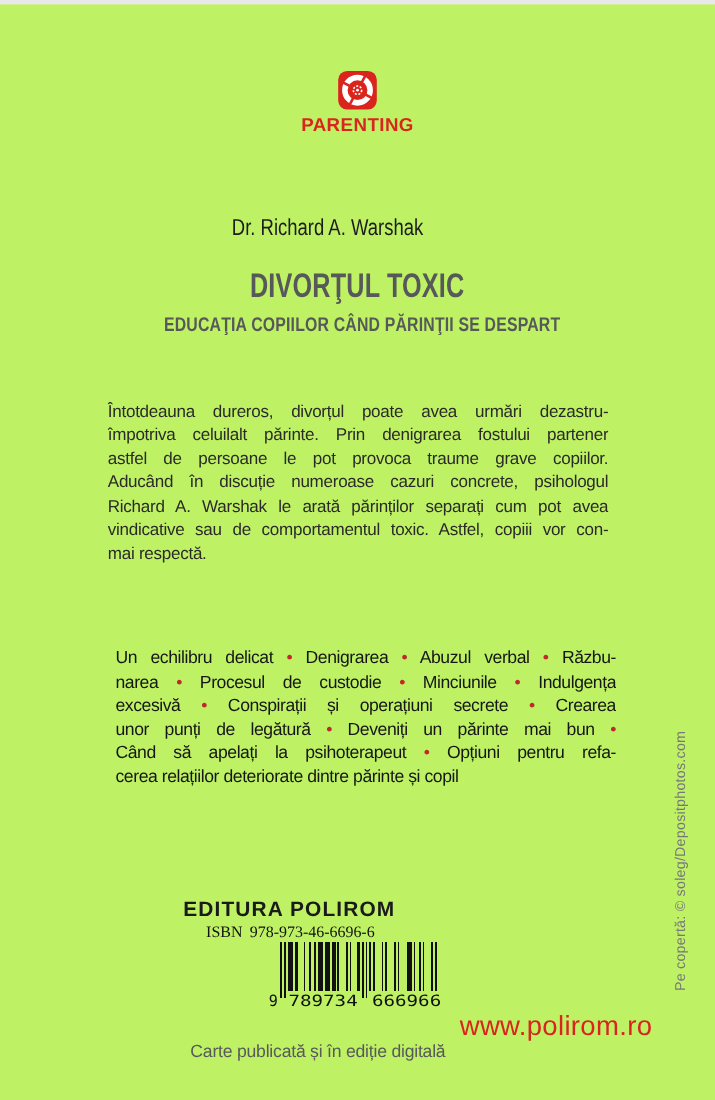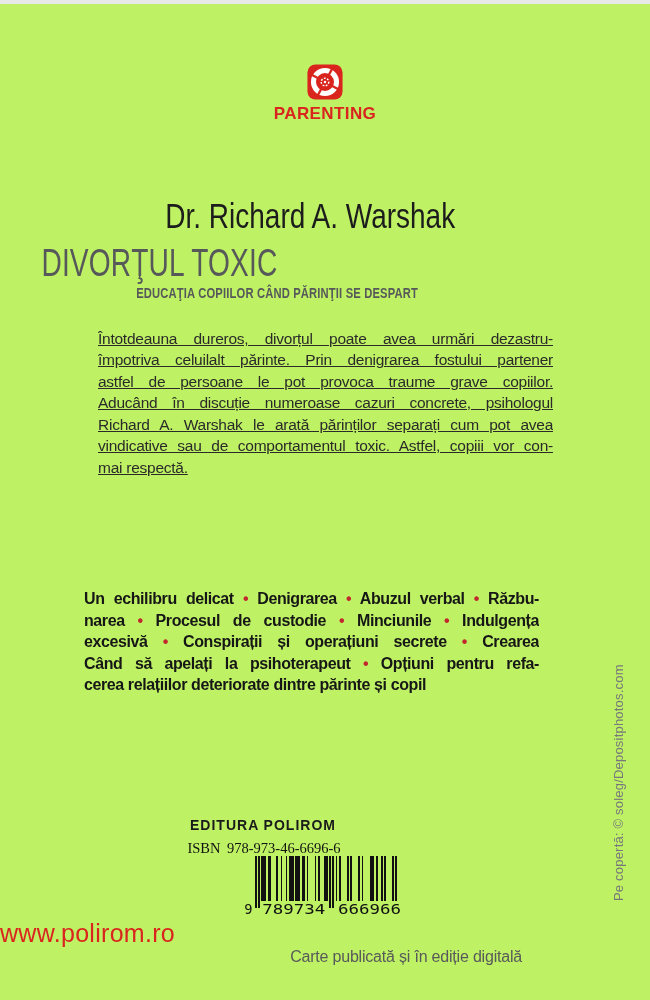--- a/index.html
+++ b/index.html
@@ -12,54 +12,54 @@
     overflow:hidden;
   }
   
   .logo-wrap{position:absolute;left:307px;top:60px;width:36px;height:36px;}
   .collection{
     position:absolute;left:0;top:100px;width:650px;
     text-align:center;font-weight:bold;font-size:17px;letter-spacing:.4px;
     color:#d9251d;
   }
   
-  .author{position:absolute;left:12px;top:192px;width:596px;text-align:center;
-    font-size:35px;color:#1c1c1c;}
-  .title{position:absolute;left:0;top:238px;width:650px;text-align:left;
-    font-size:38px;font-weight:normal;color:#57585a;}
-  .subtitle{position:absolute;left:0;top:281px;width:554px;text-align:center;
-    font-size:14px;font-weight:bold;color:#57585a;}
+  .author{position:absolute;left:0;top:192px;width:596px;text-align:center;
+    font-size:21px;color:#1c1c1c;}
+  .title{position:absolute;left:0;top:238px;width:650px;text-align:center;
+    font-size:31px;font-weight:bold;color:#57585a;}
+  .subtitle{position:absolute;left:0;top:281px;width:554px;text-align:right;
+    font-size:18px;font-weight:bold;color:#57585a;}
   .sqz{display:inline-block;white-space:nowrap;transform-origin:50% 50%;}
   .sqz-author{transform:scaleX(.80);}
   .sqz-title{transform:scaleX(.74);letter-spacing:.2px;}
   .sqz-subtitle{transform:scaleX(.80);letter-spacing:.2px;}
   
-  .synopsis{position:absolute;left:98px;top:324px;width:455px;color:#2b2a29;text-decoration:underline;}
+  .synopsis{position:absolute;left:98px;top:360px;width:455px;color:#2b2a29;}
   .syn{font-size:15.5px;line-height:21.45px;letter-spacing:-.25px;
     height:21.45px;overflow:hidden;}
   .just{text-align:justify;text-align-last:justify;}
   .left{text-align:left;text-align-last:left;}
   
-  .keywords{position:absolute;left:84px;top:584px;width:455px;color:#161616;
-    font-weight:bold;}
+  .keywords{position:absolute;left:105px;top:584px;width:455px;color:#161616;
+    font-weight:normal;}
   .kw{font-size:16px;line-height:21.6px;letter-spacing:-.4px;
     height:21.6px;overflow:hidden;}
   .kw .dot{color:#c1272d;}
   
   .publisher-name{position:absolute;left:0;top:813px;width:526px;text-align:center;
-    font-weight:bold;font-size:14px;letter-spacing:1px;color:#1a1a1a;}
+    font-weight:bold;font-size:19px;letter-spacing:1px;color:#1a1a1a;}
   .isbn{position:absolute;left:0;top:836px;width:528px;text-align:center;
     font-family:"Liberation Serif", serif;font-size:14.5px;color:#111;
     word-spacing:3px;}
   .barcode{position:absolute;left:242px;top:852px;width:168px;height:60px;}
   .barcode svg{display:block;shape-rendering:crispEdges;}
-  .website{position:absolute;left:0;top:915px;width:593px;text-align:left;
+  .website{position:absolute;left:0;top:915px;width:593px;text-align:right;
     font-size:25px;color:#d9251d;letter-spacing:.3px;}
-  .digital-note{position:absolute;left:0;top:944px;width:522px;text-align:right;
-    font-size:16px;color:#58595b;letter-spacing:-.2px;}
+  .digital-note{position:absolute;left:0;top:944px;width:522px;text-align:center;
+    font-size:16px;color:#58595b;letter-spacing:-.2px;padding-left:28px;}
   
   .cover-credit{
     position:absolute;left:611px;top:897px;
     transform-origin:0 0;transform:rotate(-90deg);
     white-space:nowrap;font-size:13px;color:#77787b;letter-spacing:.2px;
   }
 </style>
 </head>
 <body>
 
@@ -99,20 +99,21 @@
     <div class="syn just">Aducând în discuție numeroase cazuri concrete, psihologul</div>
     <div class="syn just">Richard A. Warshak le arată părinților separați cum pot avea</div>
     <div class="syn just">vindicative sau de comportamentul toxic. Astfel, copiii vor con-</div>
     <div class="syn left">mai respectă.</div>
   </div>
 
   <div class="keywords">
     <div class="kw just">Un echilibru delicat <span class="dot">•</span> Denigrarea <span class="dot">•</span> Abuzul verbal <span class="dot">•</span> Răzbu-</div>
     <div class="kw just">narea <span class="dot">•</span> Procesul de custodie <span class="dot">•</span> Minciunile <span class="dot">•</span> Indulgența</div>
     <div class="kw just">excesivă <span class="dot">•</span> Conspirații și operațiuni secrete <span class="dot">•</span> Crearea</div>
+    <div class="kw just">unor punți de legătură <span class="dot">•</span> Deveniți un părinte mai bun <span class="dot">•</span></div>
     <div class="kw just">Când să apelați la psihoterapeut <span class="dot">•</span> Opțiuni pentru refa-</div>
     <div class="kw left">cerea relațiilor deteriorate dintre părinte și copil</div>
   </div>
 
   <div class="publisher-name">EDITURA POLIROM</div>
   <div class="isbn">ISBN 978-973-46-6696-6</div>
   <div class="barcode">
       <svg viewBox="-8 0 104 36" preserveAspectRatio="none" width="168" height="60">
         <rect x="0" y="0" width="1" height="31" fill="#111111"></rect>
         <rect x="2" y="0" width="1" height="31" fill="#111111"></rect>

